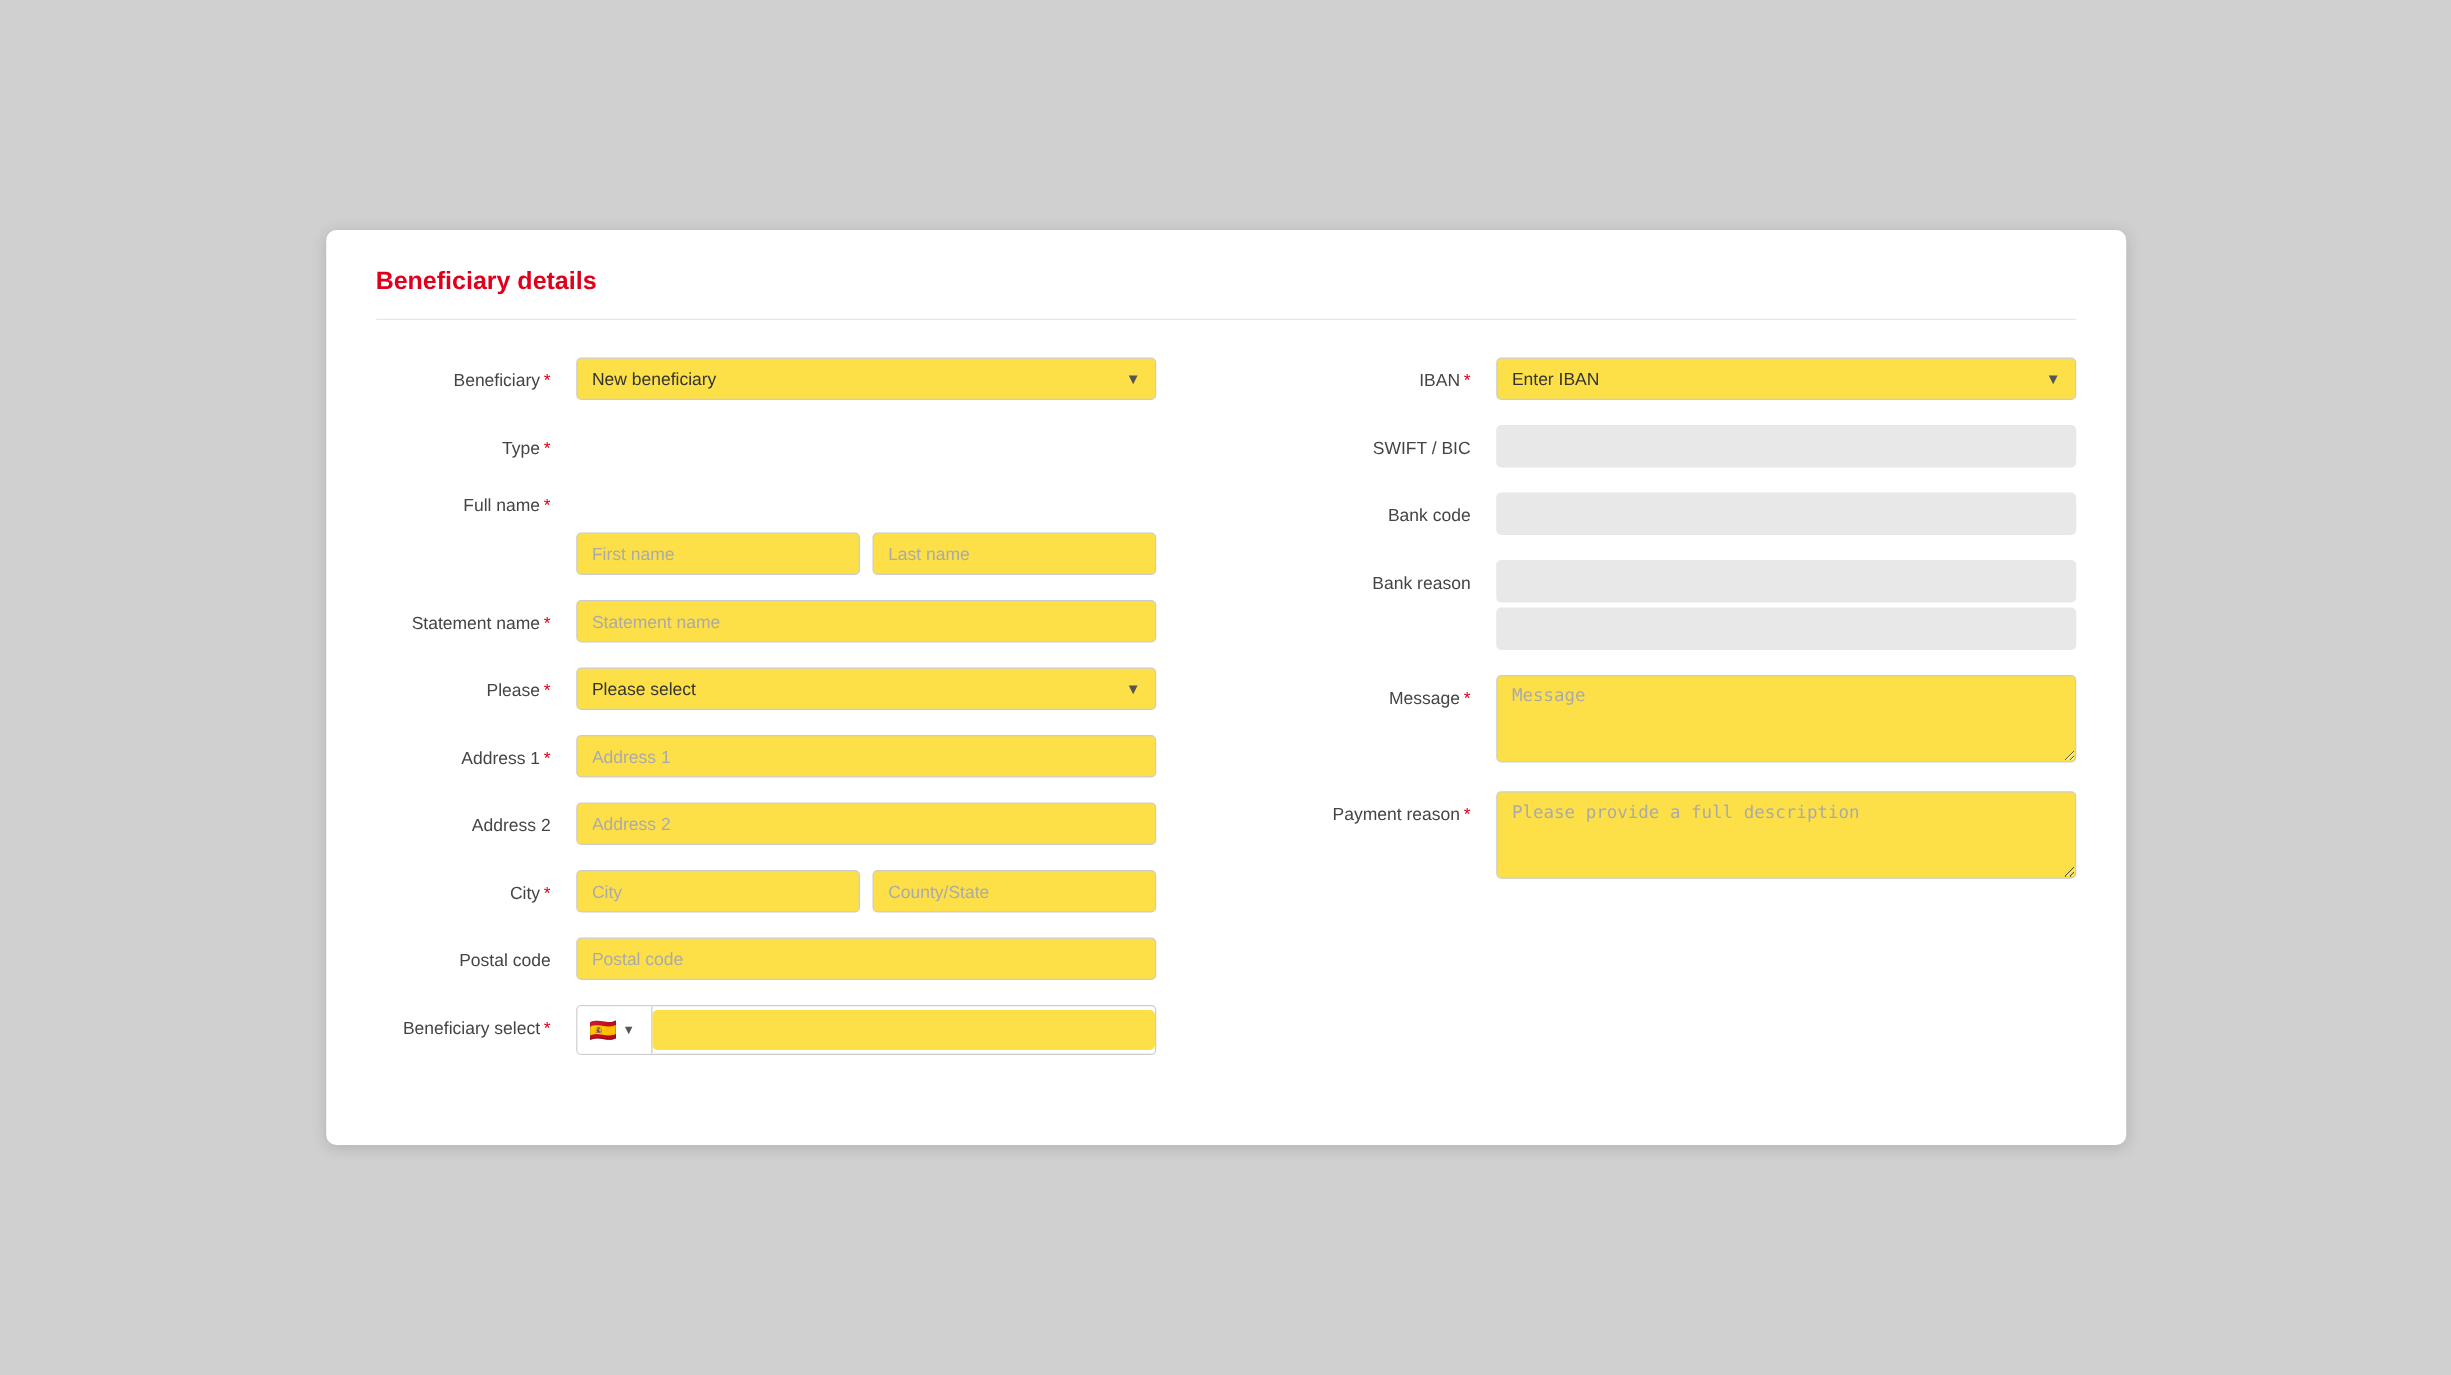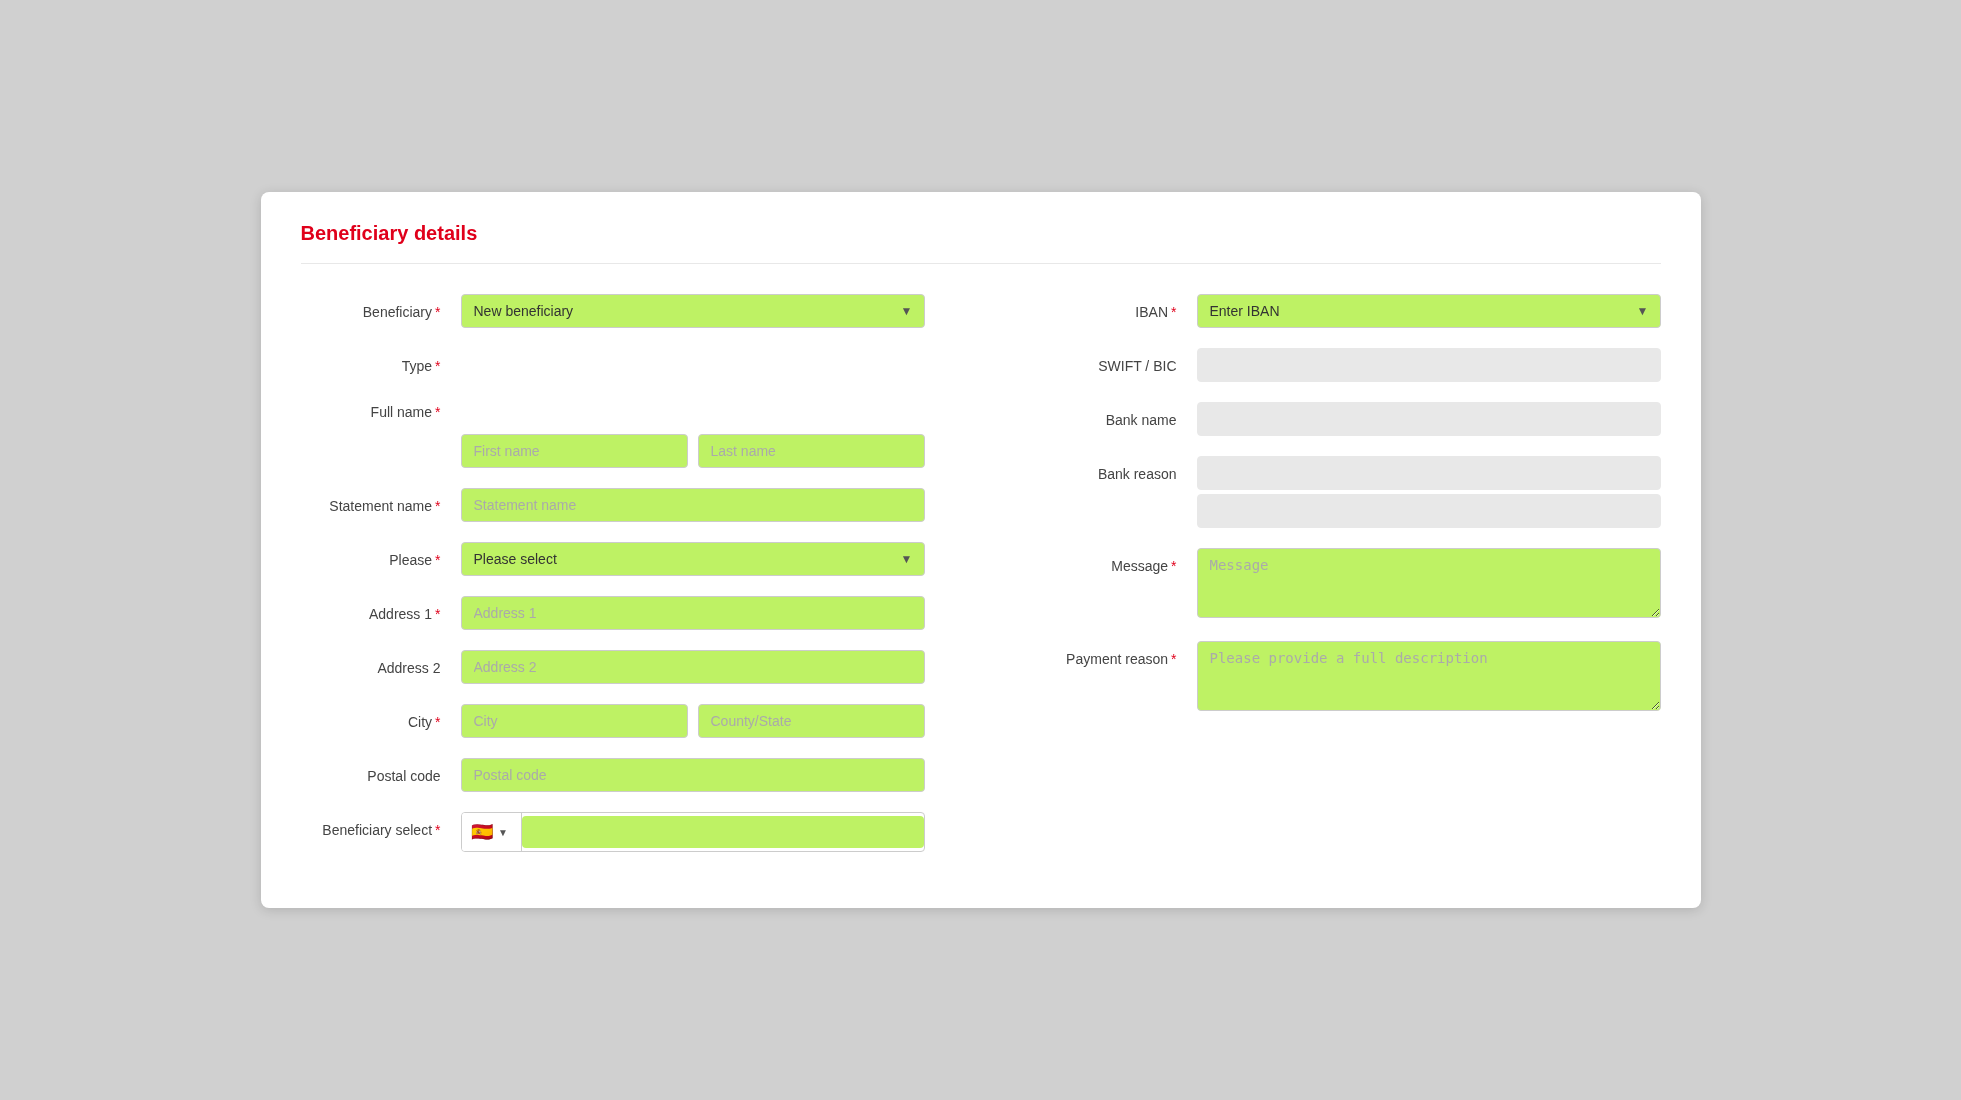--- a/index.html
+++ b/index.html
@@ -13,21 +13,21 @@
       justify-content: center;
       min-height: 100vh;
       padding: 20px;
     }
     .card {
       background: #fff;
       border-radius: 8px;
       box-shadow: 0 2px 12px rgba(0,0,0,0.15);
       width: 1440px;
       max-width: 100%;
-      padding: 30px 40px 36px 40px;
+      padding: 30px 40px 52px 40px;
     }
     .card-title {
       color: #e0001b;
       font-size: 20px;
       font-weight: 700;
       margin-bottom: 30px;
       padding-bottom: 18px;
       border-bottom: 1px solid #e8e8e8;
     }
     .form-grid {
@@ -56,21 +56,21 @@
     .form-control {
       flex: 1;
     }
     input[type="text"], textarea, select {
       width: 100%;
       padding: 8px 12px;
       border: 1px solid #ccc;
       border-radius: 4px;
       font-size: 14px;
       color: #333;
-      background: #bef264;
+      background: #fde047;
       outline: none;
     }
     input[type="text"]::placeholder, textarea::placeholder {
       color: #aaa;
     }
     .select-wrapper {
       position: relative;
       width: 100%;
     }
     .select-wrapper select {
@@ -326,21 +326,21 @@
           <span>SWIFT / BIC</span>
         </div>
         <div class="form-control">
           <input type="text" class="input-disabled" value="" style="">
         </div>
       </div>
 
 
       <div class="form-row">
         <div class="form-label">
-          <span>Bank name</span>
+          <span>Bank code</span>
         </div>
         <div class="form-control">
           <input type="text" class="input-disabled" value="" style="">
         </div>
       </div>
 
       <div class="form-row">
         <div class="form-label">
           <span>Bank reason</span>
         </div>

